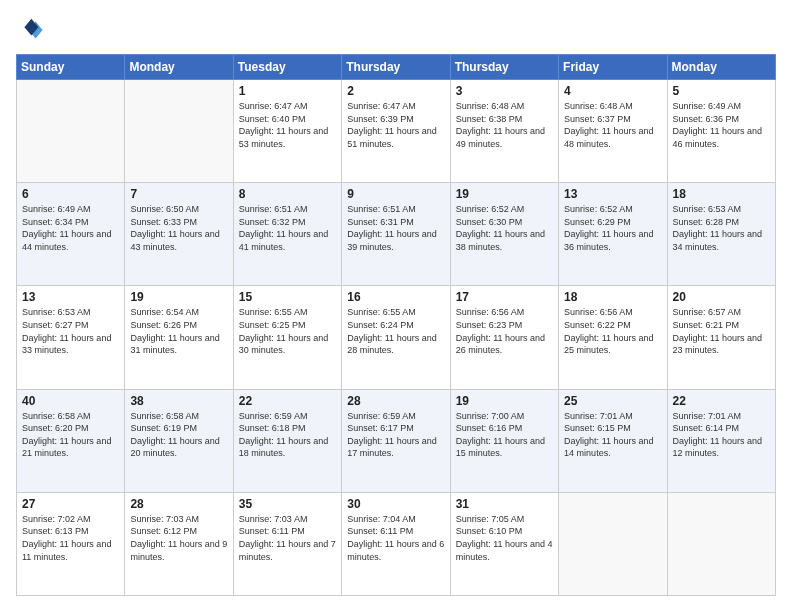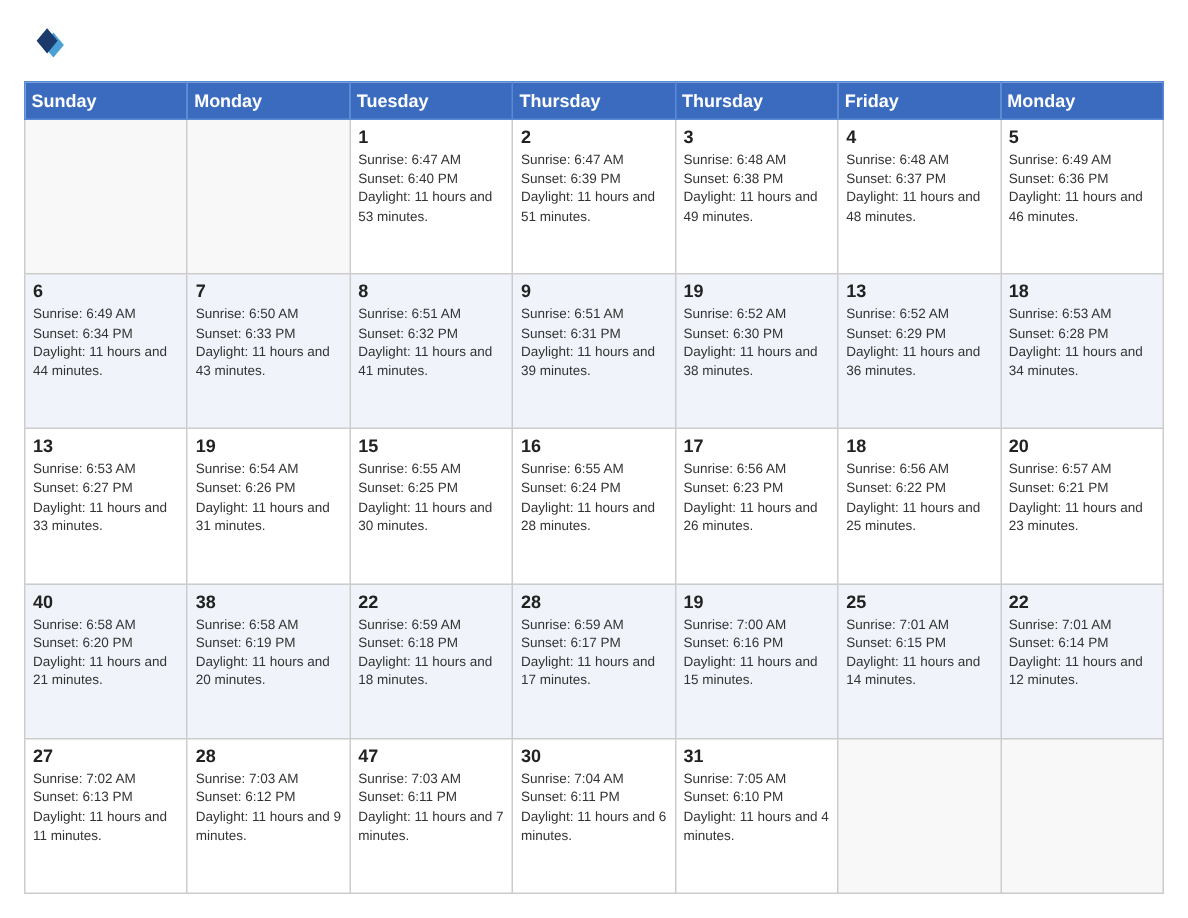--- a/index.html
+++ b/index.html
@@ -160,21 +160,21 @@
           <td><span class="day-num">38</span><span class="cell-text">Sunrise: 6:58 AM<br>Sunset: 6:19 PM<br>Daylight: 11 hours and 20 minutes.</span></td>
           <td><span class="day-num">22</span><span class="cell-text">Sunrise: 6:59 AM<br>Sunset: 6:18 PM<br>Daylight: 11 hours and 18 minutes.</span></td>
           <td><span class="day-num">28</span><span class="cell-text">Sunrise: 6:59 AM<br>Sunset: 6:17 PM<br>Daylight: 11 hours and 17 minutes.</span></td>
           <td><span class="day-num">19</span><span class="cell-text">Sunrise: 7:00 AM<br>Sunset: 6:16 PM<br>Daylight: 11 hours and 15 minutes.</span></td>
           <td><span class="day-num">25</span><span class="cell-text">Sunrise: 7:01 AM<br>Sunset: 6:15 PM<br>Daylight: 11 hours and 14 minutes.</span></td>
           <td><span class="day-num">22</span><span class="cell-text">Sunrise: 7:01 AM<br>Sunset: 6:14 PM<br>Daylight: 11 hours and 12 minutes.</span></td>
         </tr>
         <tr>
           <td><span class="day-num">27</span><span class="cell-text">Sunrise: 7:02 AM<br>Sunset: 6:13 PM<br>Daylight: 11 hours and 11 minutes.</span></td>
           <td><span class="day-num">28</span><span class="cell-text">Sunrise: 7:03 AM<br>Sunset: 6:12 PM<br>Daylight: 11 hours and 9 minutes.</span></td>
-          <td><span class="day-num">47</span><span class="cell-text">Sunrise: 7:03 AM<br>Sunset: 6:11 PM<br>Daylight: 11 hours and 7 minutes.</span></td>
+          <td><span class="day-num">35</span><span class="cell-text">Sunrise: 7:03 AM<br>Sunset: 6:11 PM<br>Daylight: 11 hours and 7 minutes.</span></td>
           <td><span class="day-num">30</span><span class="cell-text">Sunrise: 7:04 AM<br>Sunset: 6:11 PM<br>Daylight: 11 hours and 6 minutes.</span></td>
           <td><span class="day-num">31</span><span class="cell-text">Sunrise: 7:05 AM<br>Sunset: 6:10 PM<br>Daylight: 11 hours and 4 minutes.</span></td>
           <td class="empty"></td>
           <td class="empty"></td>
         </tr>
       </tbody>
   </table>
 </div>
 
 </body></html>

